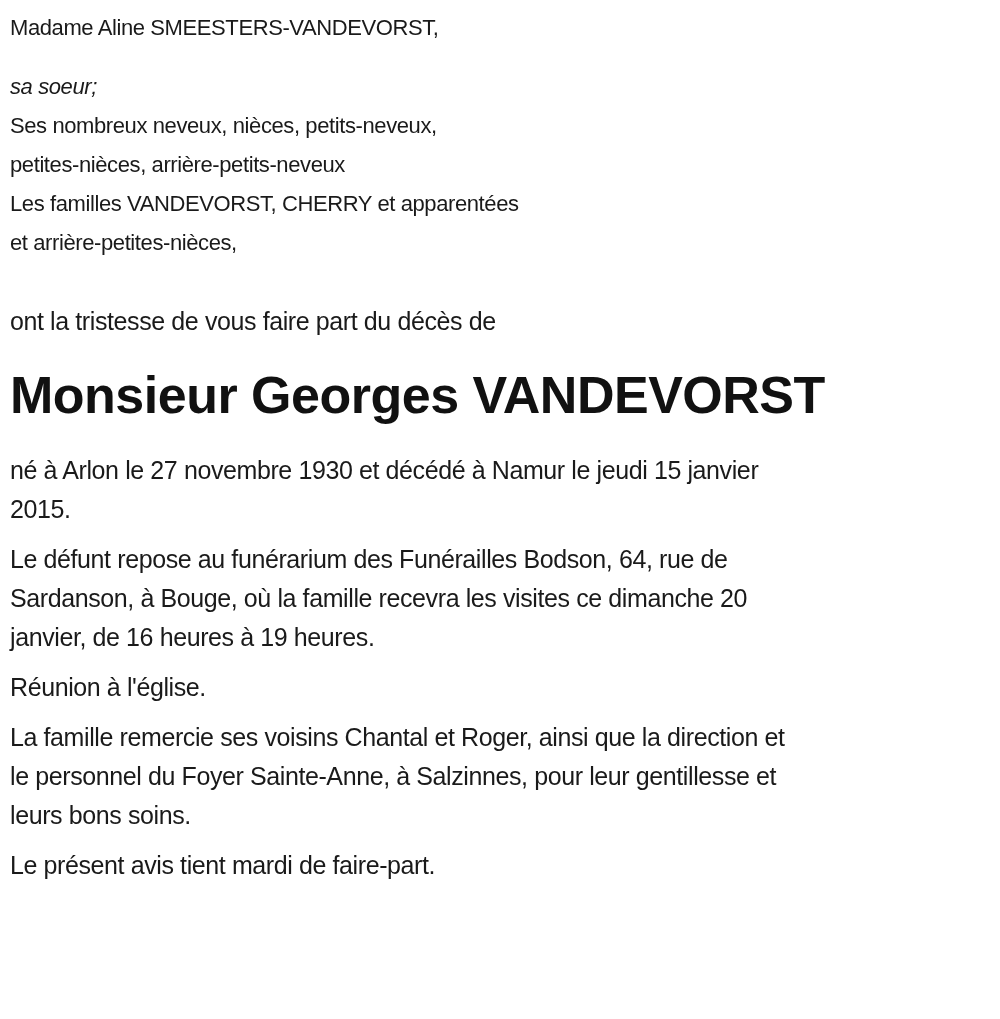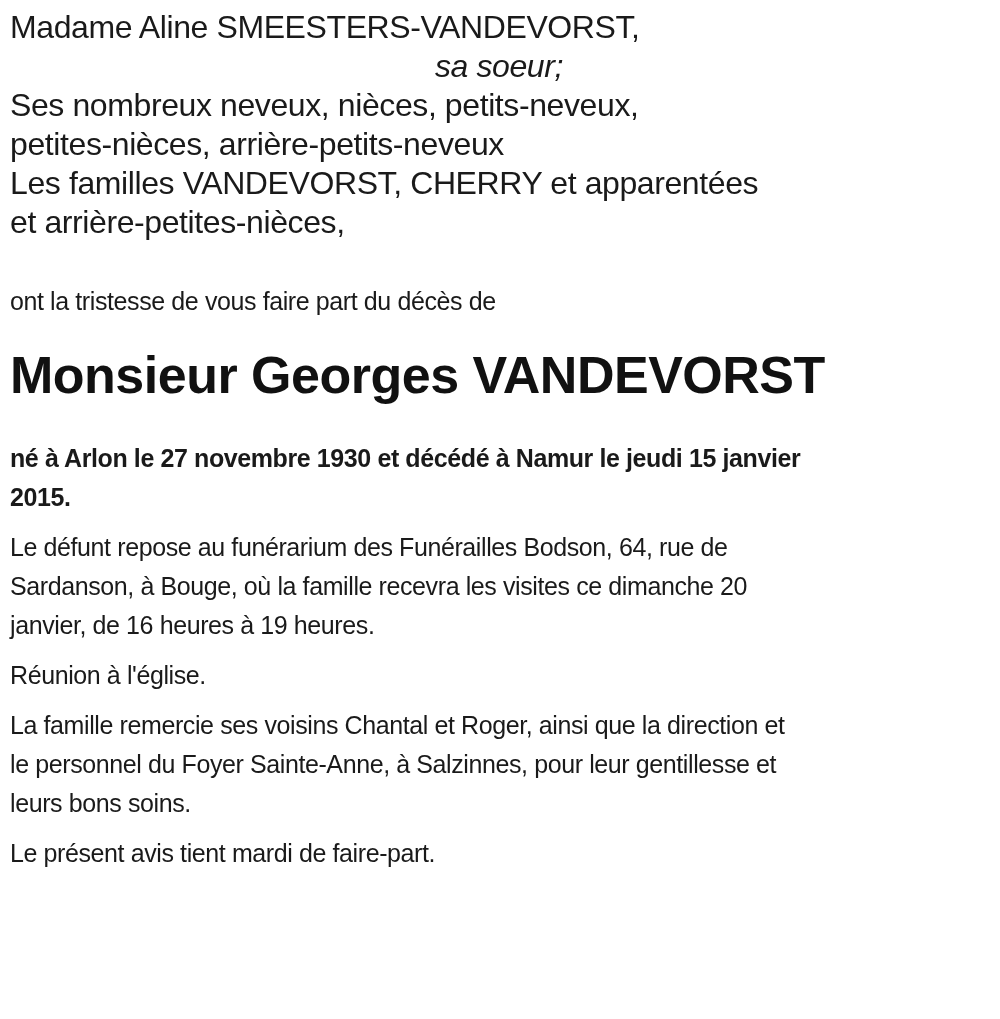--- a/index.html
+++ b/index.html
@@ -15,51 +15,51 @@
     color: #1a1a1a;
     -webkit-font-smoothing: antialiased;
   }
   .page {
     box-sizing: border-box;
     width: 1000px;
     height: 1019px;
     padding: 8px 12px 0 10px;
   }
   .line {
-    font-size: 32px;
+    font-size: 22px;
     line-height: 39px;
     letter-spacing: -0.4px;
     white-space: pre;
   }
   .relation {
-    text-align: center;
+    text-align: left;
     font-style: italic;
     white-space: pre;
+    margin-top: 20px;
   }
   .para {
     font-size: 25px;
     line-height: 39px;
     letter-spacing: -0.4px;
     margin: 11px 0 0 0;
     white-space: pre-line;
   }
   .announce {
     margin-top: 40px;
   }
   .deceased {
     font-size: 52px;
     line-height: 48px;
     font-weight: bold;
     letter-spacing: -0.5px;
     margin: 30px 0 0 0;
     color: #111111;
   }
   .first-body-para {
-    margin-top: 40px;
-    font-weight: bold;
+    margin-top: 32px;
   }
 </style>
 </head>
 <body>
 
 <div class="page">
 
   <div class="relatives-block">
     <div class="line">Madame Aline SMEESTERS-VANDEVORST,</div>
     <div class="line relation">sa soeur;</div>

